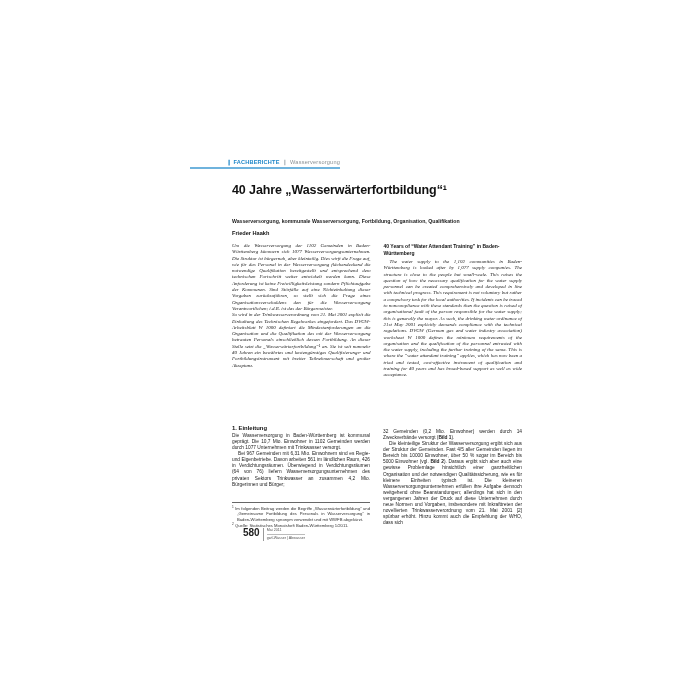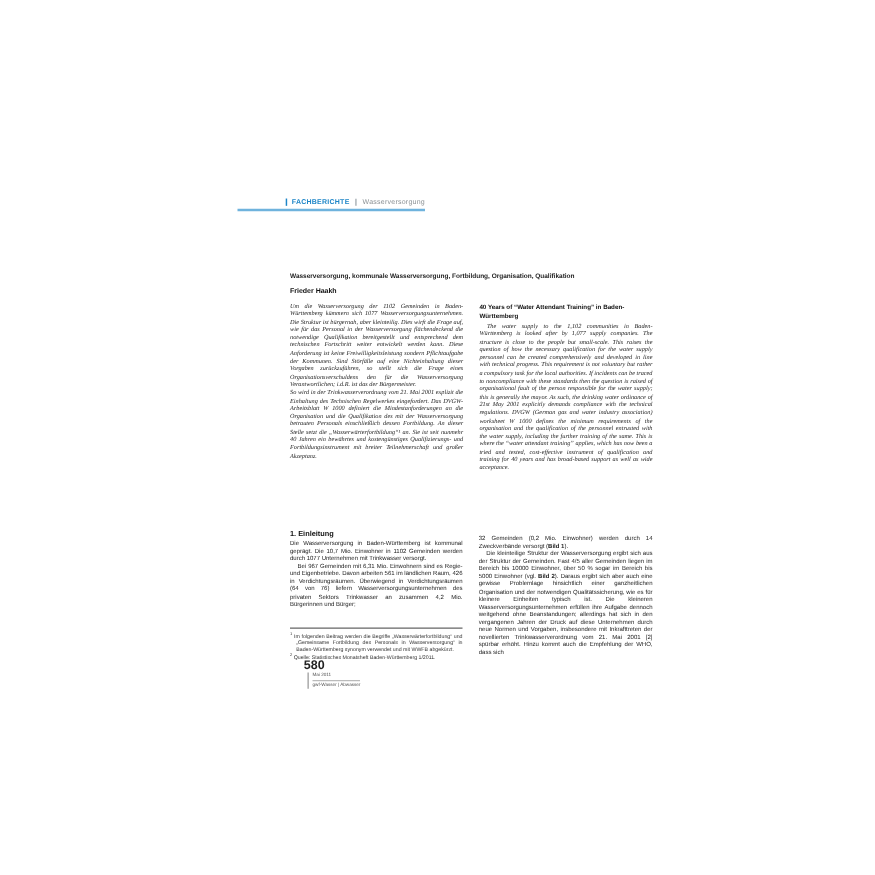--- a/index.html
+++ b/index.html
@@ -47,38 +47,39 @@
   .body-p.indent { text-indent:6px; }
 
   
   .footnotes { margin-top:14px; border-top:0.5px solid #666; width:100%;
                padding-top:2px; }
   .fn { font-size:4.2px; line-height:1.28; color:#333;
         padding-left:5px; text-indent:-5px; text-align:justify; }
   .fn sup { font-size:3.2px; }
 
   
-  .footer { left:243px; top:528px; display:flex; align-items:flex-start;flex-direction:column; }
+  .footer { left:243px; top:528px; display:flex; align-items:flex-start; }
   .pageno { font-size:10px; font-weight:bold; color:#222; line-height:1; }
   .foot-meta { margin-left:3px; padding-left:3px; border-left:0.5px solid #999;
                font-size:3.7px; line-height:1.4; color:#555; }
   .foot-meta .l1 { border-bottom:0.5px solid #bbb; padding-bottom:1px; }
   .foot-meta .l2 { padding-top:1px; }
 </style>
 </head>
 <body>
 
 <div class="abs kopf">
   <span class="bar-blue">❙</span>
   <span class="sect">FACHBERICHTE</span>
   <span class="bar-gray">❙</span>
   <span class="topic">Wasserversorgung</span>
 </div>
 
 <div class="abs title">
+  <div>40 Jahre „Wasserwärterfortbildung“¹</div>
 </div>
 <div class="abs keywords">Wasserversorgung, kommunale Wasserversorgung, Fortbildung, Organisation, Qualifikation</div>
 <div class="abs author">Frieder Haakh</div>
 
 <div class="abs abstract">
   <div class="col abs-de">
     <p>Um die Wasserversorgung der 1102 Gemeinden in Baden-Württemberg kümmern sich 1077 Wasserversorgungsunternehmen. Die Struktur ist bürgernah, aber kleinteilig. Dies wirft die Frage auf, wie für das Personal in der Wasserversorgung flächendeckend die notwendige Qualifikation bereitgestellt und entsprechend dem technischen Fortschritt weiter entwickelt werden kann. Diese Anforderung ist keine Freiwilligkeitsleistung sondern Pflichtaufgabe der Kommunen. Sind Störfälle auf eine Nichteinhaltung dieser Vorgaben zurückzuführen, so stellt sich die Frage eines Organisationsverschuldens den für die Wasserversorgung Verantwortlichen; i.d.R. ist das der Bürgermeister.</p>
     <p>So wird in der Trinkwasserverordnung vom 21. Mai 2001 explizit die Einhaltung des Technischen Regelwerkes eingefordert. Das DVGW-Arbeitsblatt W 1000 definiert die Mindestanforderungen an die Organisation und die Qualifikation des mit der Wasserversorgung betrauten Personals einschließlich dessen Fortbildung. An dieser Stelle setzt die „Wasserwärterfortbildung“¹ an. Sie ist seit nunmehr 40 Jahren ein bewährtes und kostengünstiges Qualifizierungs- und Fortbildungsinstrument mit breiter Teilnehmerschaft und großer Akzeptanz.</p>
   </div>
   <div class="col abs-en">

